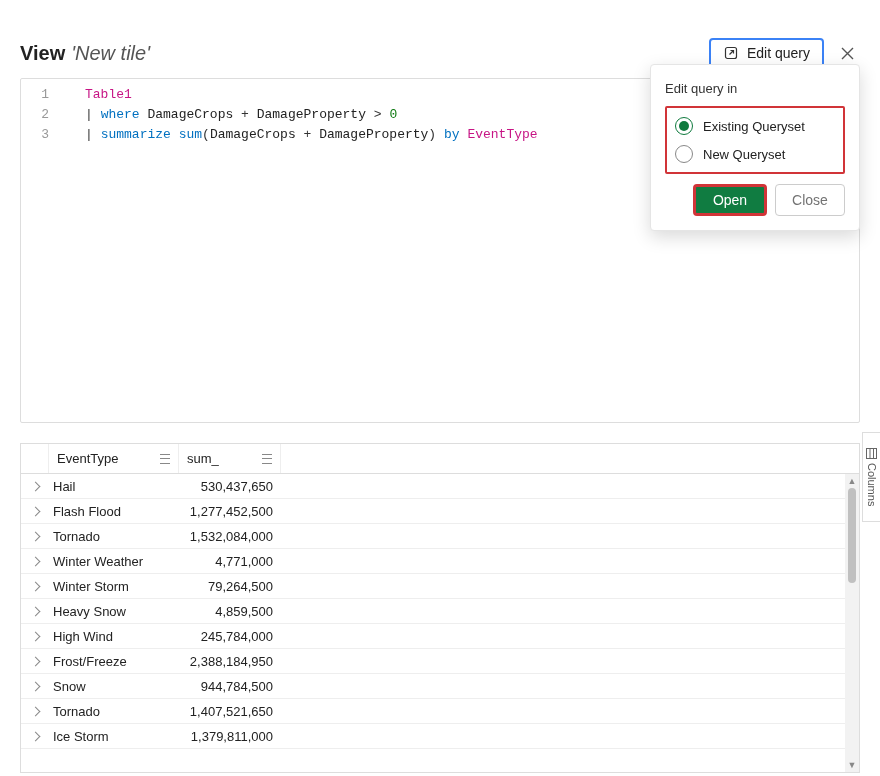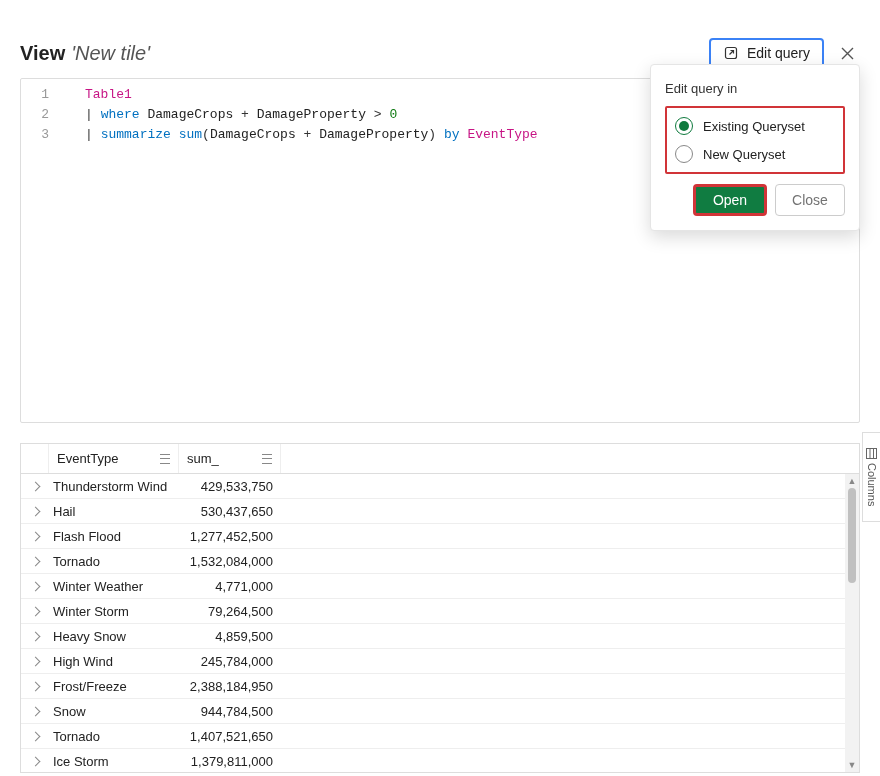--- a/index.html
+++ b/index.html
@@ -365,27 +365,20 @@
           <span></span>
           <span></span>
         </span>
     </div>
   </div>
   <div class="table-body" id="tbody">
       <div class="row">
         <div class="cell-expand">
           <span class="chev"></span>
         </div>
-        <div class="cell-event">Thunderstorm Wind</div>
-        <div class="cell-sum">429,533,750</div>
-      </div>
-      <div class="row">
-        <div class="cell-expand">
-          <span class="chev"></span>
-        </div>
         <div class="cell-event">Hail</div>
         <div class="cell-sum">530,437,650</div>
       </div>
       <div class="row">
         <div class="cell-expand">
           <span class="chev"></span>
         </div>
         <div class="cell-event">Flash Flood</div>
         <div class="cell-sum">1,277,452,500</div>
       </div>

